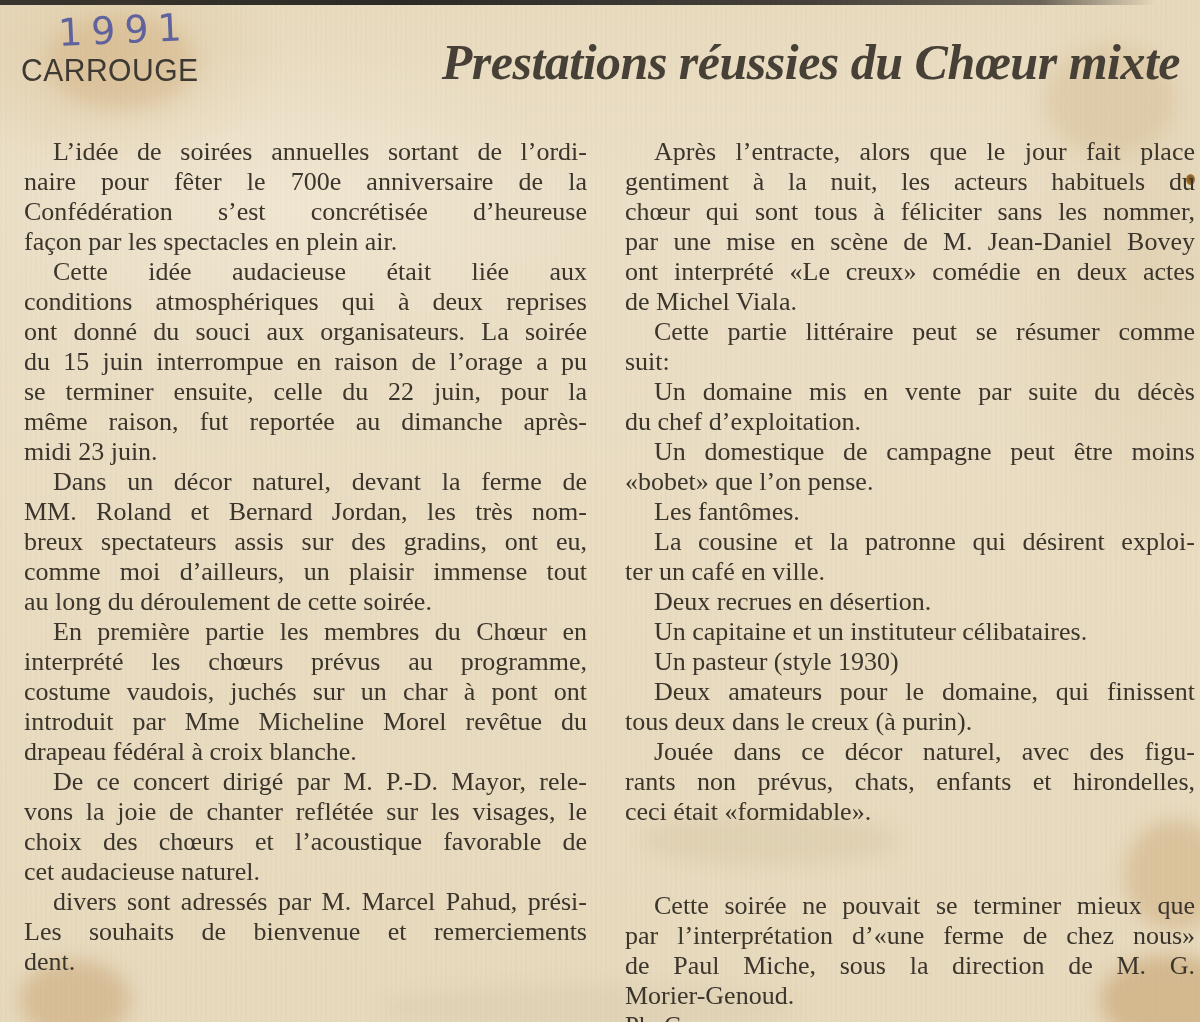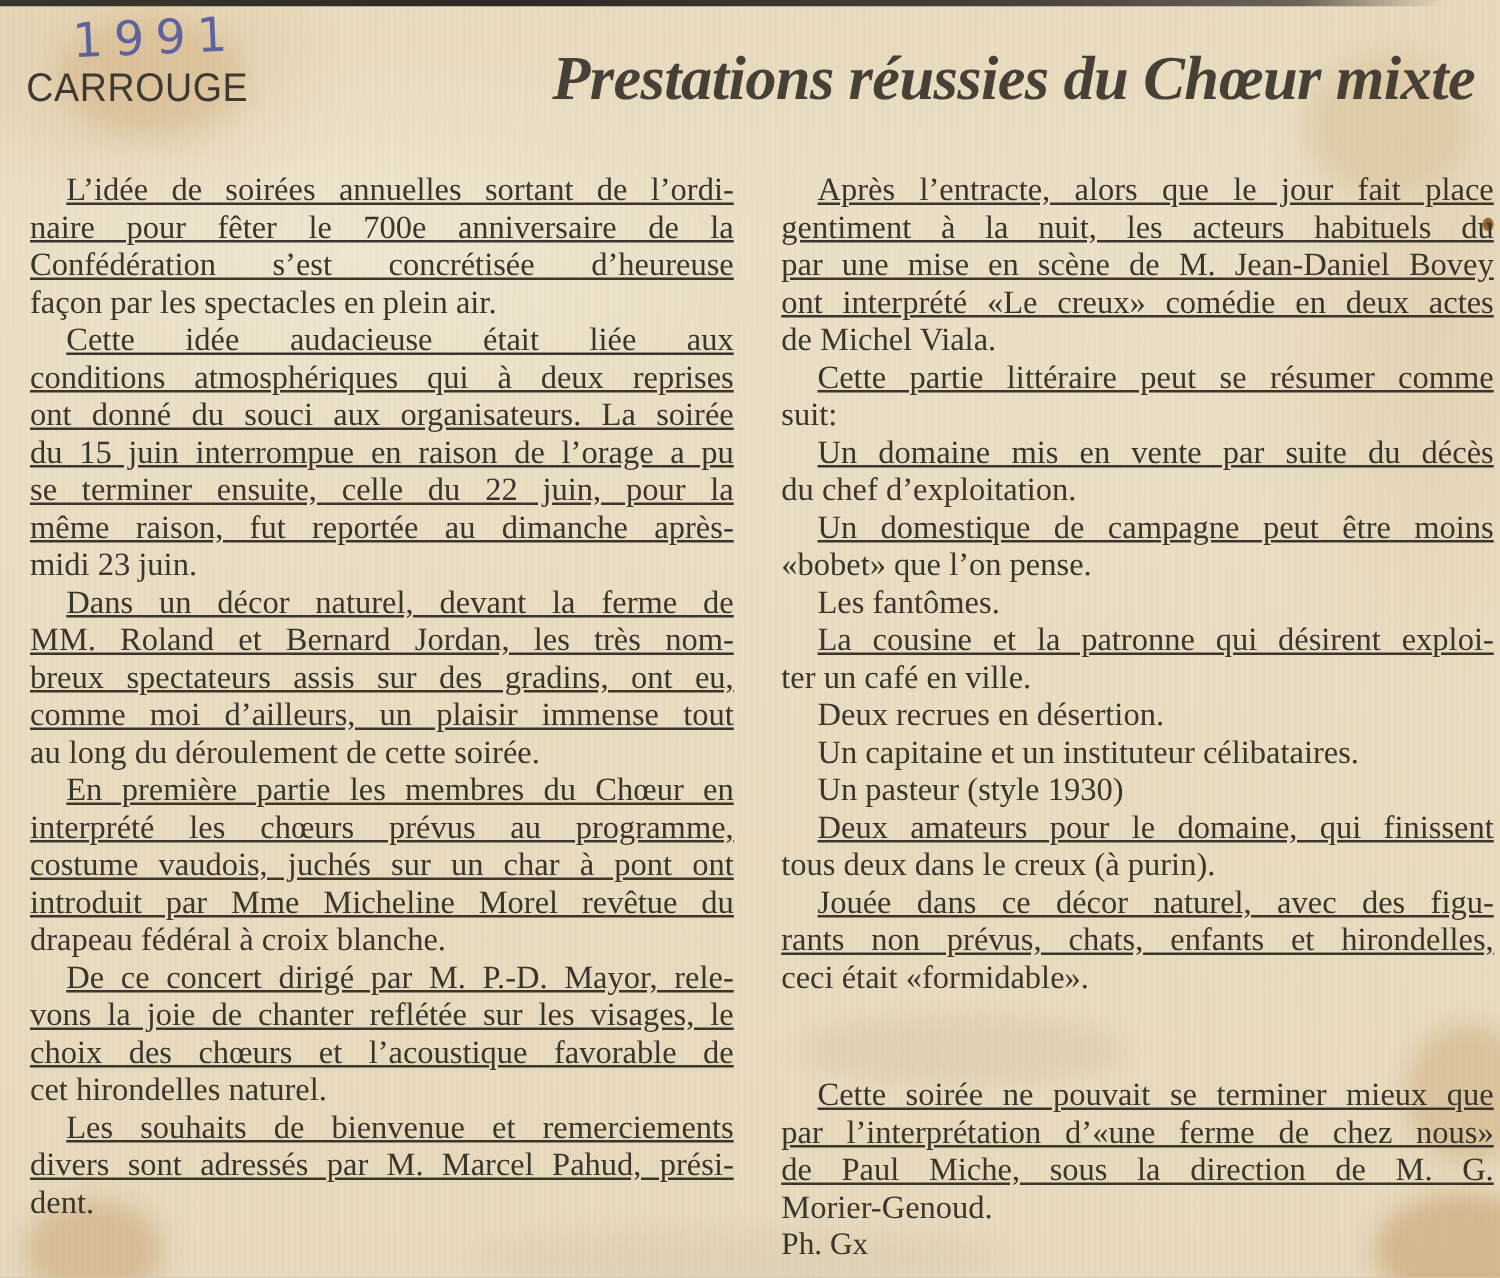--- a/index.html
+++ b/index.html
@@ -62,21 +62,21 @@
     display: flex; gap: 38px;
     font-size: 26px; line-height: 30px;
   }
   .col { }
   .col-left  { width: 563px; }
   .col-right { width: 570px; }
   .para { margin: 0; }
   .para.gap { margin-top: 64px; }
   .para > .line:first-child { text-indent: 29px; }
   .line { min-height: 30px; }
-  .line.just { text-align: justify; text-align-last: justify; text-decoration: underline; }
+  .line.just { text-align: justify; text-align-last: justify; }
   .line.lastline { text-align: left; }
   .line.credit-line { display: flex; justify-content: center; align-items: baseline; flex-direction: column; }
   .credit { font-size: 25px; padding-right: 2px; }
 </style>
 </head>
 <body>
 
 <div class="page">
   <div class="top-strip"></div>
 
@@ -121,32 +121,33 @@
           <div class="line just">En première partie les membres du Chœur en</div>
           <div class="line just">interprété les chœurs prévus au programme,</div>
           <div class="line just">costume vaudois, juchés sur un char à pont ont</div>
           <div class="line just">introduit par Mme Micheline Morel revêtue du</div>
           <div class="line lastline">drapeau fédéral à croix blanche.</div>
         </div>
         <div class="para">
           <div class="line just">De ce concert dirigé par M. P.-D. Mayor, rele-</div>
           <div class="line just">vons la joie de chanter reflétée sur les visages, le</div>
           <div class="line just">choix des chœurs et l’acoustique favorable de</div>
-          <div class="line lastline">cet hirondelles naturel.</div>
+          <div class="line lastline">cet audacieuse naturel.</div>
         </div>
         <div class="para">
+          <div class="line just">divers sont adressés par M. Marcel Pahud, prési-</div>
           <div class="line just">Les souhaits de bienvenue et remerciements</div>
-          <div class="line just">divers sont adressés par M. Marcel Pahud, prési-</div>
           <div class="line lastline">dent.</div>
         </div>
       </div>
     <div class="col col-right" id="col-right">
         <div class="para">
           <div class="line just">Après l’entracte, alors que le jour fait place</div>
           <div class="line just">gentiment à la nuit, les acteurs habituels du</div>
+          <div class="line just">chœur qui sont tous à féliciter sans les nommer,</div>
           <div class="line just">par une mise en scène de M. Jean-Daniel Bovey</div>
           <div class="line just">ont interprété «Le creux» comédie en deux actes</div>
           <div class="line lastline">de Michel Viala.</div>
         </div>
         <div class="para">
           <div class="line just">Cette partie littéraire peut se résumer comme</div>
           <div class="line lastline">suit:</div>
         </div>
         <div class="para">
           <div class="line just">Un domaine mis en vente par suite du décès</div>

